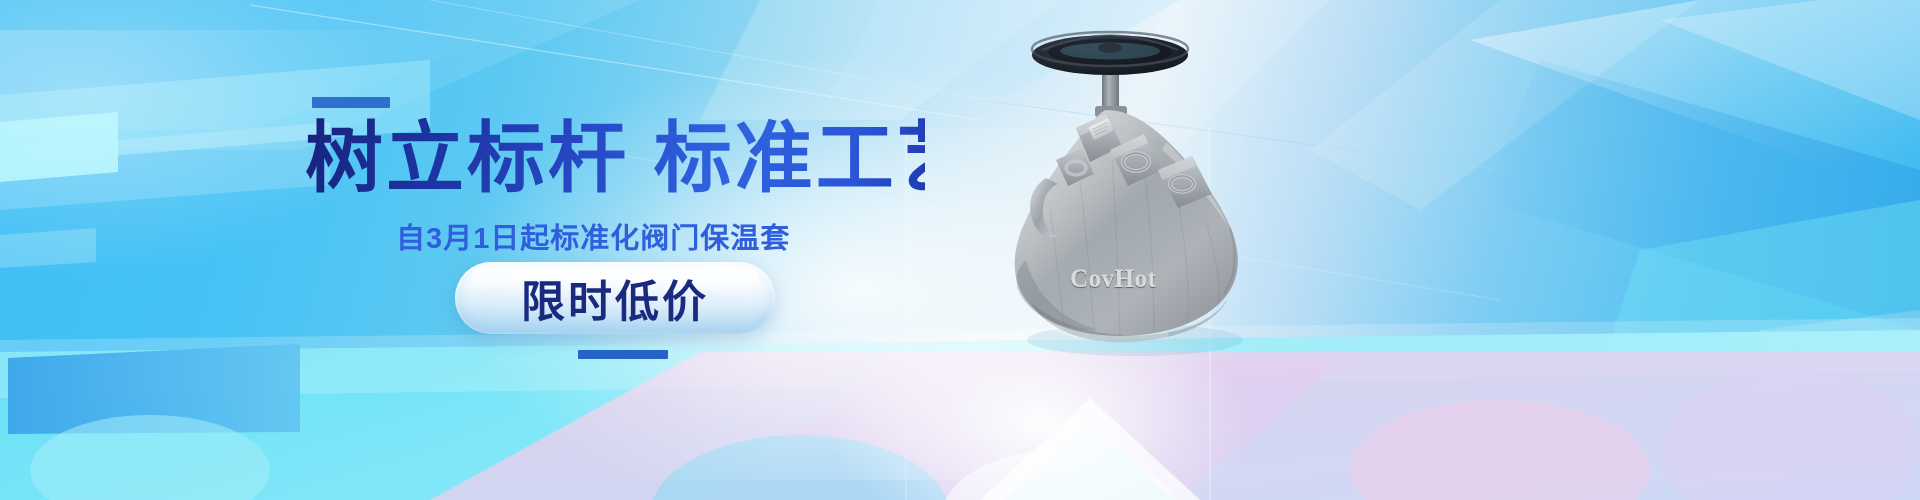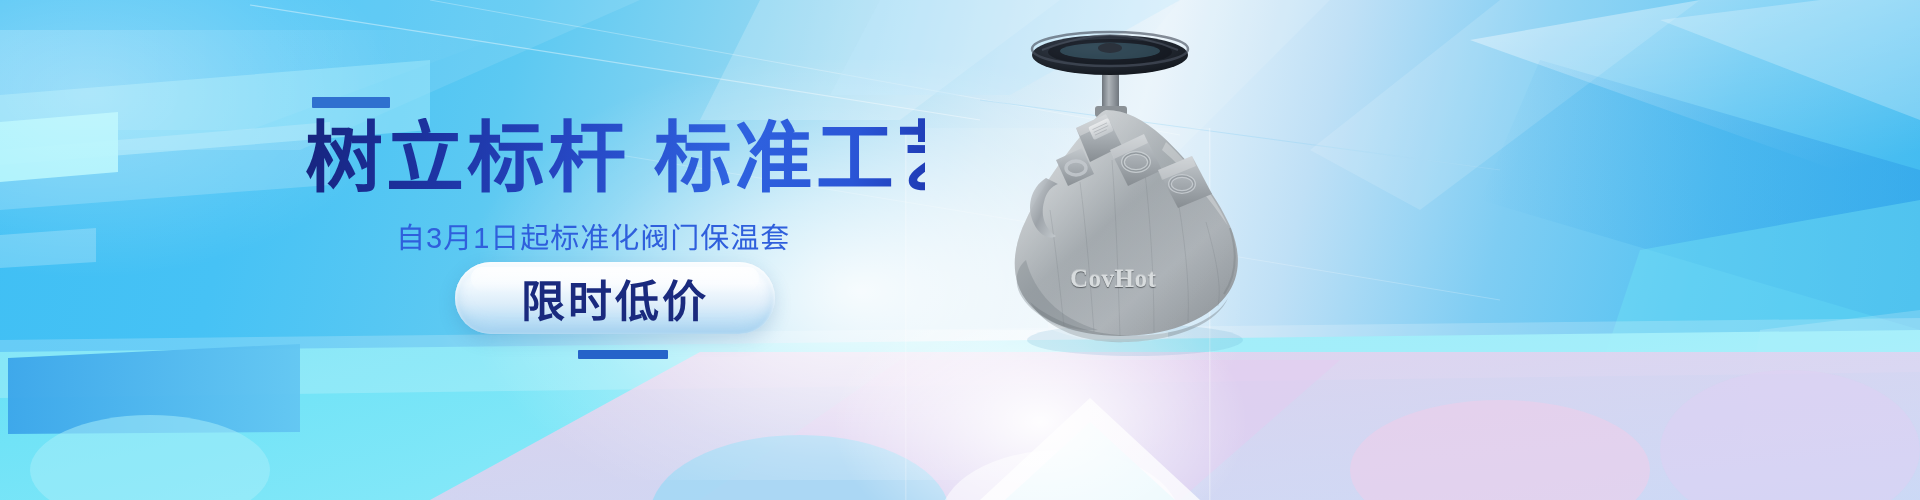--- a/index.html
+++ b/index.html
@@ -91,21 +91,21 @@
     -webkit-background-clip:text;
     background-clip:text;
     color:transparent;
     -webkit-text-fill-color:transparent;
   }
 
   .subhead{
     position:absolute;
     left:396px;top:214px;
     font-size:29px;
-    font-weight:normal;
+    font-weight:bold;
     letter-spacing:1px;
     color:#2f5fdc;
     white-space:nowrap;
   }
 
   
   .pill{
     position:absolute;
     left:455px;top:262px;
     width:320px;height:72px;

